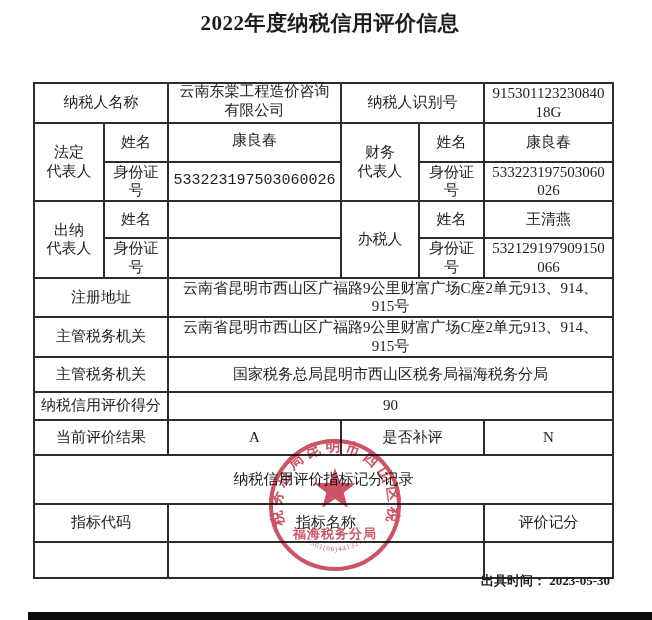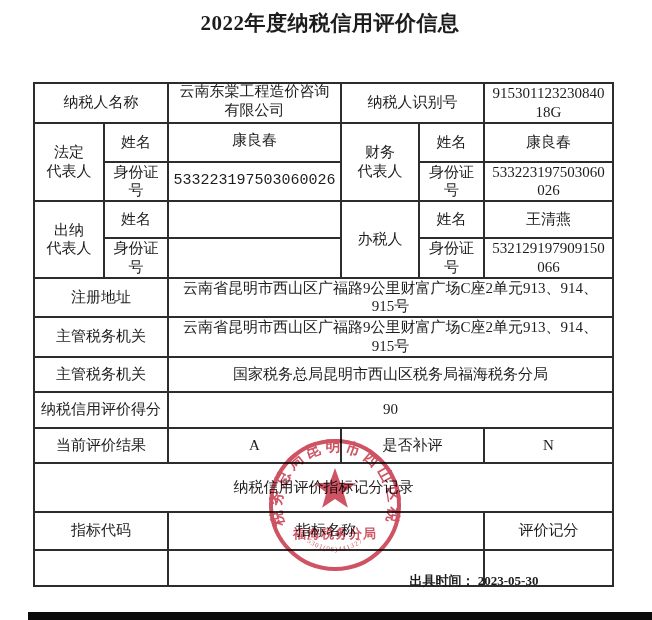--- a/index.html
+++ b/index.html
@@ -39,22 +39,22 @@
   }
   .stamp .ring   { font-size:15px; letter-spacing:4px; fill:currentColor; font-weight:bold; }
   .stamp .branch { font-size:13px; letter-spacing:1px; fill:currentColor; font-weight:bold; }
   .stamp .serial { font-size:7px;  letter-spacing:1px; fill:currentColor; }
 
   .footer-left {
     position:absolute; left:36px; top:564px; width:240px;
     font-size:13px; line-height:1.5; text-align:center; font-weight:bold;
   }
   .footer-right {
-    position:absolute; left:324px; top:572px; width:300px;
-    font-size:13px; text-align:center; font-weight:bold;
+    position:absolute; left:310px; top:572px; width:300px;
+    font-size:13px; text-align:right; font-weight:bold;
   }
   .scan-bar {
     position:absolute; left:28px; top:612px; width:624px; height:8px;
     background:#0b0b0b;
   }
 </style>
 </head>
 <body>
 
 <div class="page">
@@ -119,21 +119,21 @@
         <td colspan="4" class="addr">云南省昆明市西山区广福路9公里财富广场C座2单元913、914、915号</td>
       </tr>
       <tr style="height:39px">
         <td colspan="2">主管税务机关</td>
         <td colspan="4" class="addr">云南省昆明市西山区广福路9公里财富广场C座2单元913、914、915号</td>
       </tr>
       <tr style="height:35px">
         <td colspan="2">主管税务机关</td>
         <td colspan="4" class="wide">国家税务总局昆明市西山区税务局福海税务分局</td>
       </tr>
-      <tr style="height:36px">
+      <tr style="height:28px">
         <td colspan="2">纳税信用评价得分</td>
         <td colspan="4" class="wide">90</td>
       </tr>
       <tr style="height:35px">
         <td colspan="2">当前评价结果</td>
         <td>A</td>
         <td colspan="2">是否补评</td>
         <td>N</td>
       </tr>
       <tr style="height:49px">

